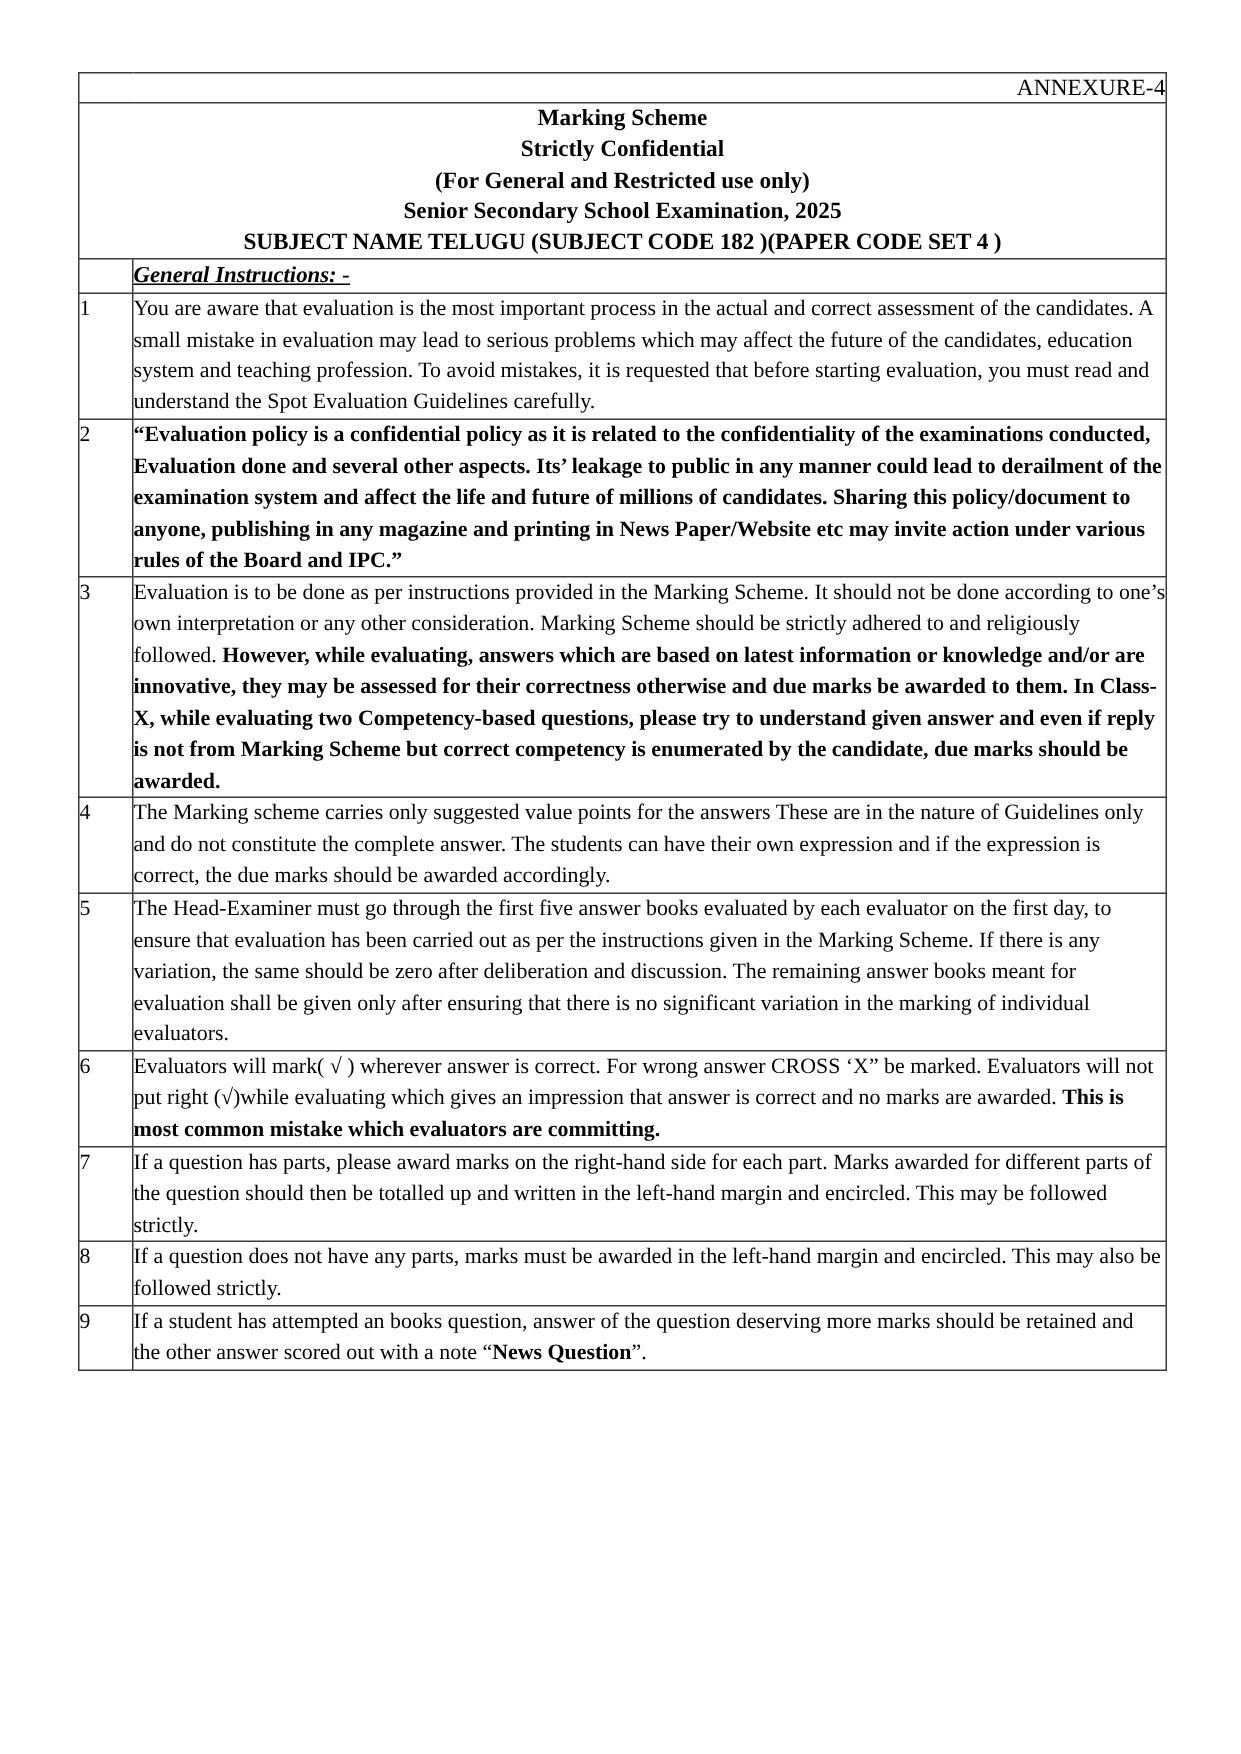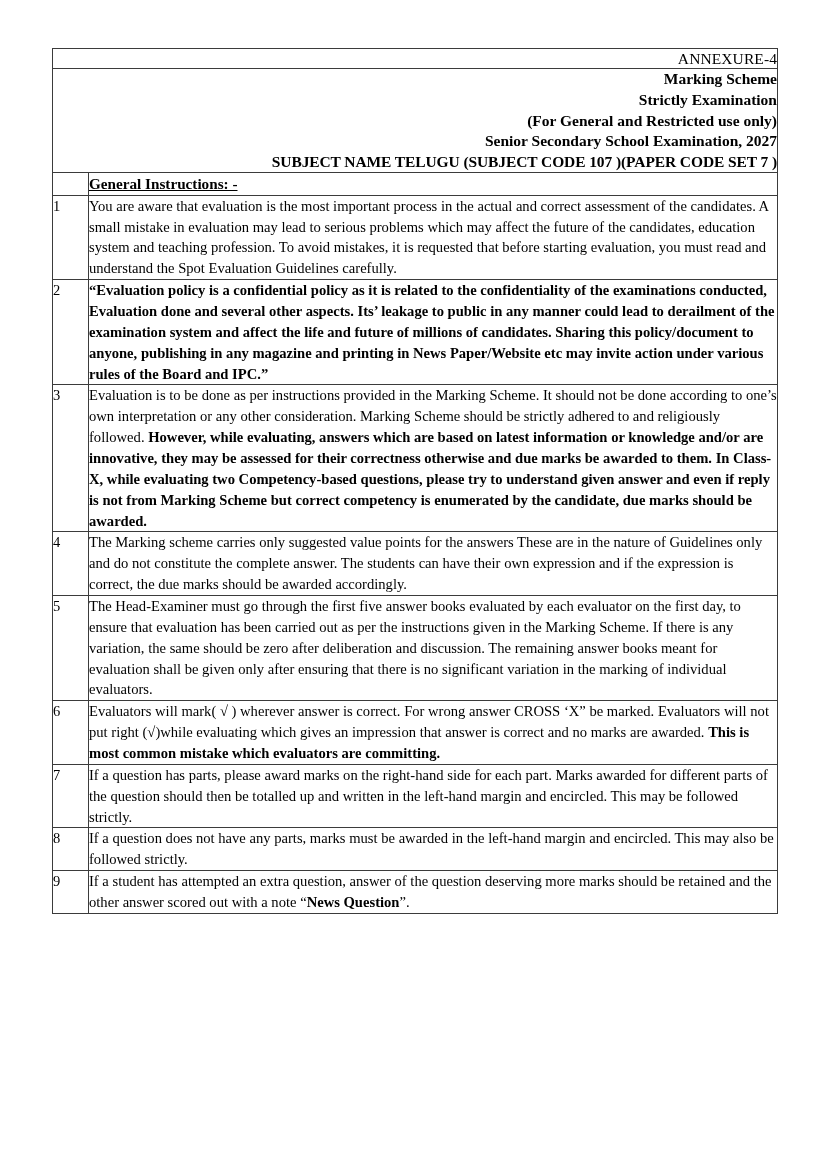--- a/index.html
+++ b/index.html
@@ -34,21 +34,21 @@
     padding: 0;
   }
   .annexure-cell {
     text-align: right;
     padding: 1px 6px 2px 6px;
     font-size: 15.5px;
     line-height: 1.25;
     letter-spacing: 0.1px;
   }
   .header-cell {
-    text-align: right;
+    text-align: center;
     padding: 4px 6px 4px 6px;
   }
   .header-cell .hline {
     font-weight: bold;
     font-size: 15.5px;
     line-height: 1.33;
     white-space: nowrap;
   }
   .header-cell .hline.subject {
     font-size: 15.5px;
@@ -66,20 +66,21 @@
     font-size: 14.6px;
     line-height: 1.43;
     text-align: left;
     margin-top: 41px;
   }
   .body-col p {
     margin: 0;
   }
   .gi-cell {
     padding: 5px 8px 14px 8px;
+    font-style: italic;
   }
   .gi-label {
     font-weight: bold;
     text-decoration: underline;
     font-size: 15.2px;
     line-height: 1.4;
   }
   .b { font-weight: bold; }
 </style>
 </head>
@@ -91,24 +92,24 @@
       <col style="width:36px">
       <col>
     </colgroup>
     <tbody>
       <tr>
         <td colspan="2" class="annexure-cell">ANNEXURE-4</td>
       </tr>
       <tr>
         <td colspan="2" class="header-cell">
           <div class="hline">Marking Scheme</div>
-          <div class="hline">Strictly Examination</div>
+          <div class="hline">Strictly Confidential</div>
           <div class="hline">(For General and Restricted use only)</div>
-          <div class="hline">Senior Secondary School Examination, 2027</div>
-          <div class="hline subject">SUBJECT NAME TELUGU (SUBJECT CODE 107 )(PAPER CODE SET 7 )</div>
+          <div class="hline">Senior Secondary School Examination, 2025</div>
+          <div class="hline subject">SUBJECT NAME TELUGU (SUBJECT CODE 182 )(PAPER CODE SET 4 )</div>
         </td>
       </tr>
       <tr>
         <td class="num-col"></td>
         <td class="gi-cell">
           <span class="gi-label">General Instructions: -</span>
         </td>
       </tr>
     </tbody>
     <tbody id="instruction-rows">
@@ -156,18 +157,18 @@
         </tr>
         <tr>
           <td class="num-col">8</td>
           <td class="body-col">
             <p><span>If a question does not have any parts, marks must be awarded in the left-hand margin and encircled. This may also be followed strictly.</span></p>
           </td>
         </tr>
         <tr>
           <td class="num-col">9</td>
           <td class="body-col">
-            <p><span>If a student has attempted an extra question, answer of the question deserving more marks should be retained and the other answer scored out with a note “</span><span class="b">News Question</span><span>”.</span></p>
+            <p><span>If a student has attempted an books question, answer of the question deserving more marks should be retained and the other answer scored out with a note “</span><span class="b">News Question</span><span>”.</span></p>
           </td>
         </tr>
       </tbody>
   </table>
 </div>
 
 </body></html>

